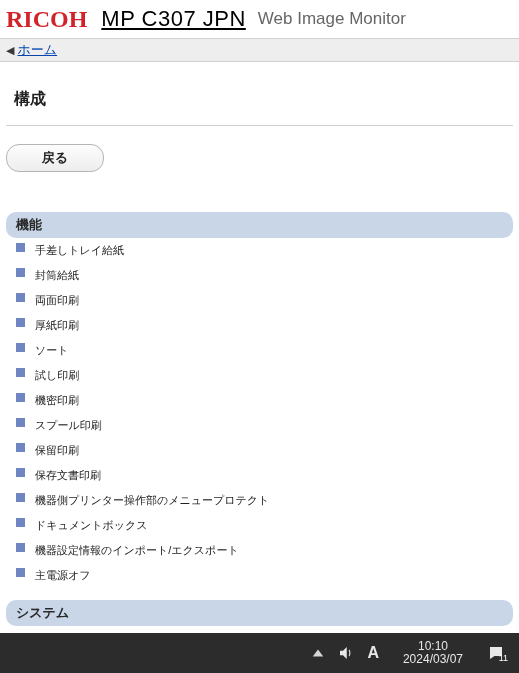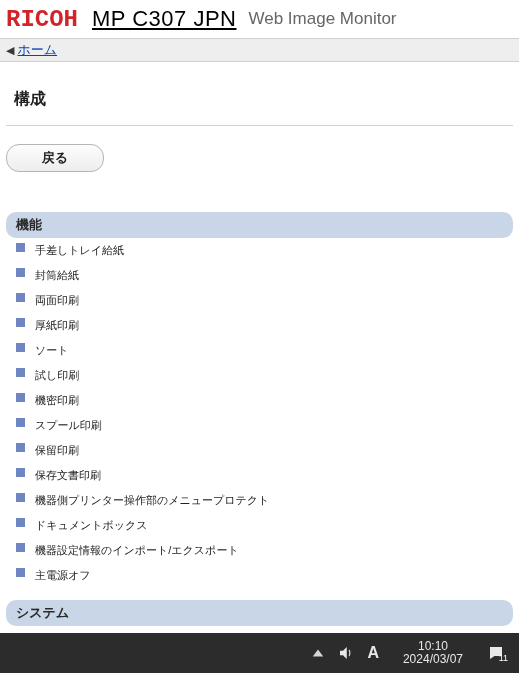--- a/index.html
+++ b/index.html
@@ -1,20 +1,20 @@
 <!DOCTYPE html>
 <html><head>
 <meta charset="utf-8">
 <style>
 html,body{margin:0;padding:0;font-family:"Meiryo","Hiragino Sans",sans-serif;background:#fff;color:#222;}
 #wrap{width:519px;height:673px;position:relative;overflow:hidden;background:#fff;}
 
 
 .hdr{height:38px;display:flex;align-items:center;padding:0 6px 0 6px;border-bottom:1px solid #cfcfcf;background:#fff;}
-.ricoh-logo{font-family:Liberation Mono, monospace;font-weight:900;font-size:24px;letter-spacing:0px;color:#d2232a;}
+.ricoh-logo{font-family:Liberation Serif, serif;font-weight:900;font-size:24px;letter-spacing:0px;color:#d2232a;}
 .model{font-family:Arial,Helvetica,sans-serif;font-weight:400;font-size:22px;color:#000;margin-left:14px;letter-spacing:0.5px;text-decoration:underline;}
 .app{font-family:Arial,Helvetica,sans-serif;font-size:17px;color:#666;margin-left:12px;}
 
 
 .crumb{height:18px;display:flex;align-items:center;padding:2px 6px;background:#eee;border-bottom:1px solid #cfcfcf;font-size:13px;}
 .crumb a{color:#0645ad;text-decoration:underline;cursor:pointer;}
 .crumb .caret{color:#3a3a3a;font-size:11px;margin-right:3px;}
 
 
 .titlebar{padding:10px 10px 14px 14px;border-bottom:1px solid #ffffff;}

